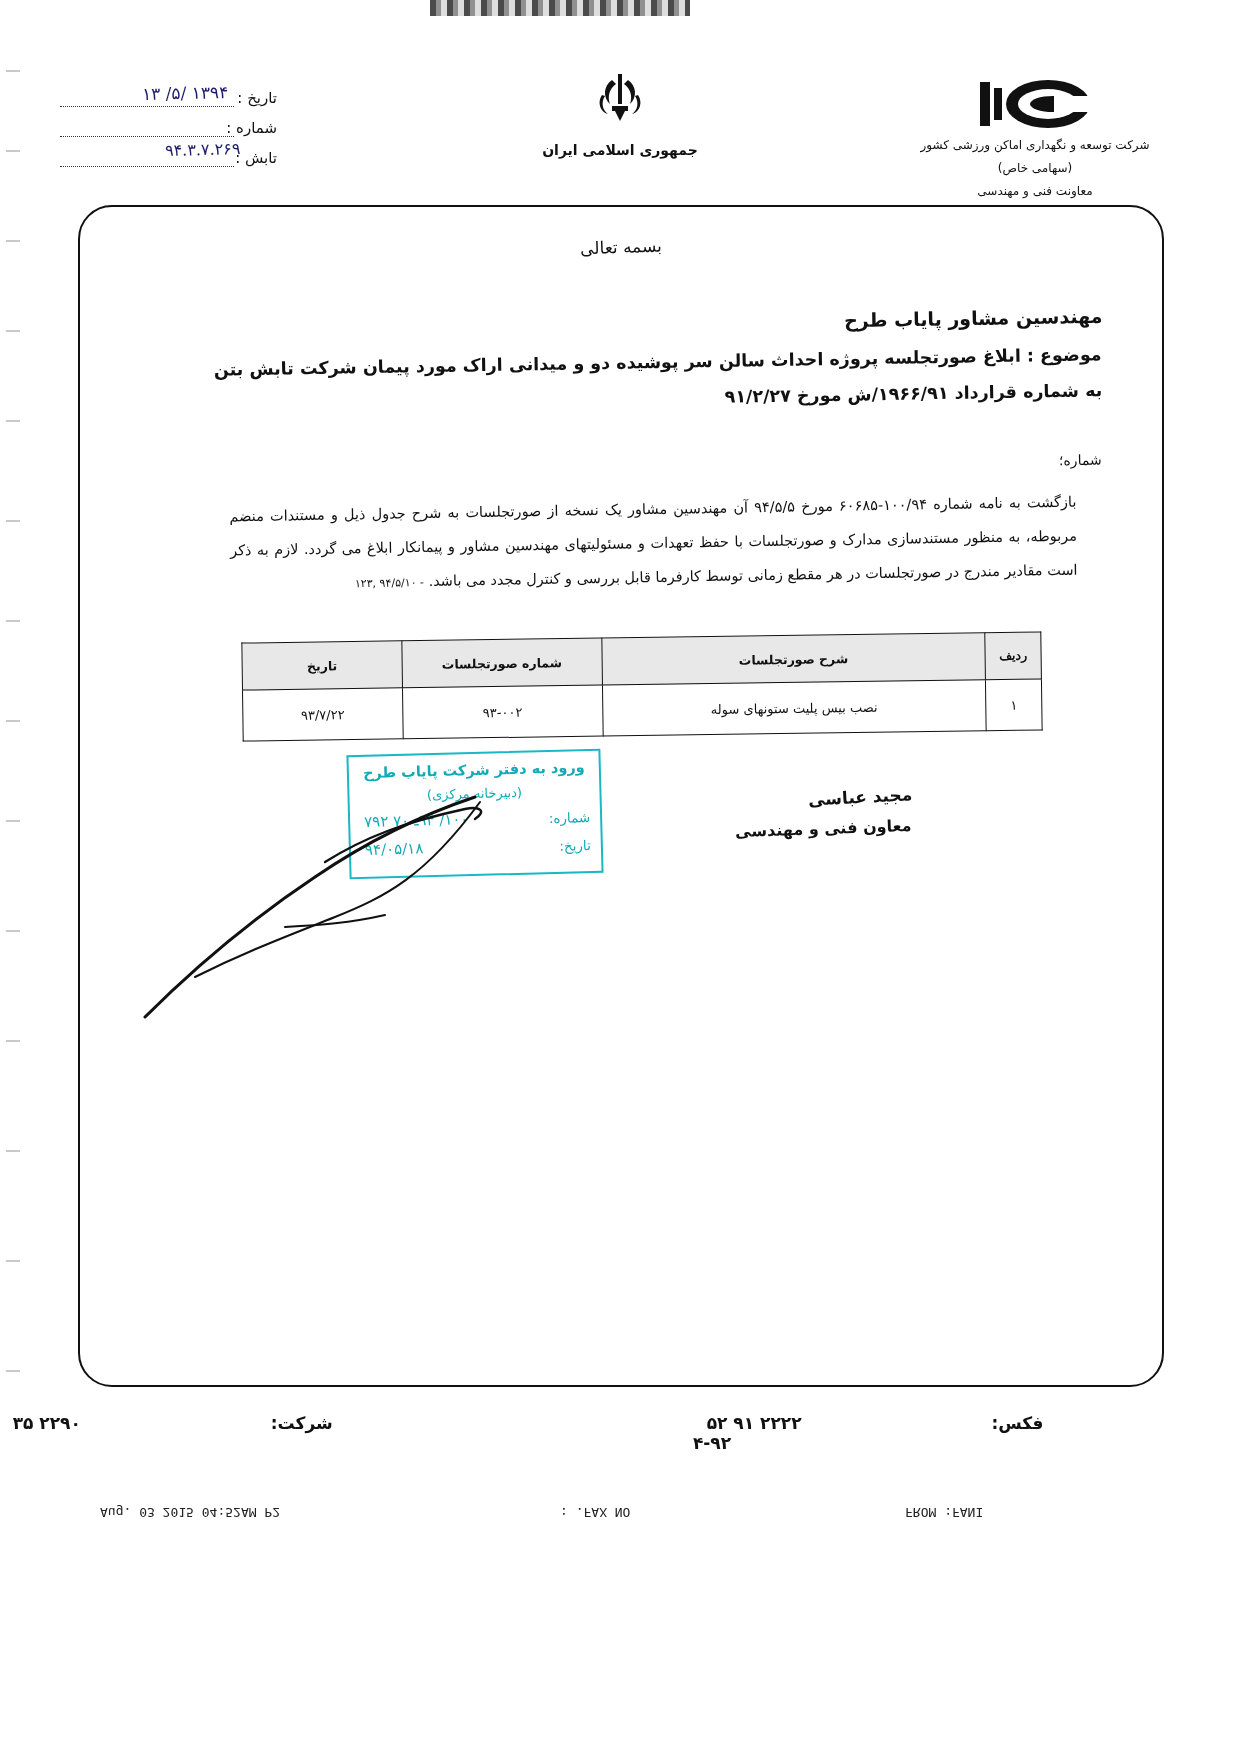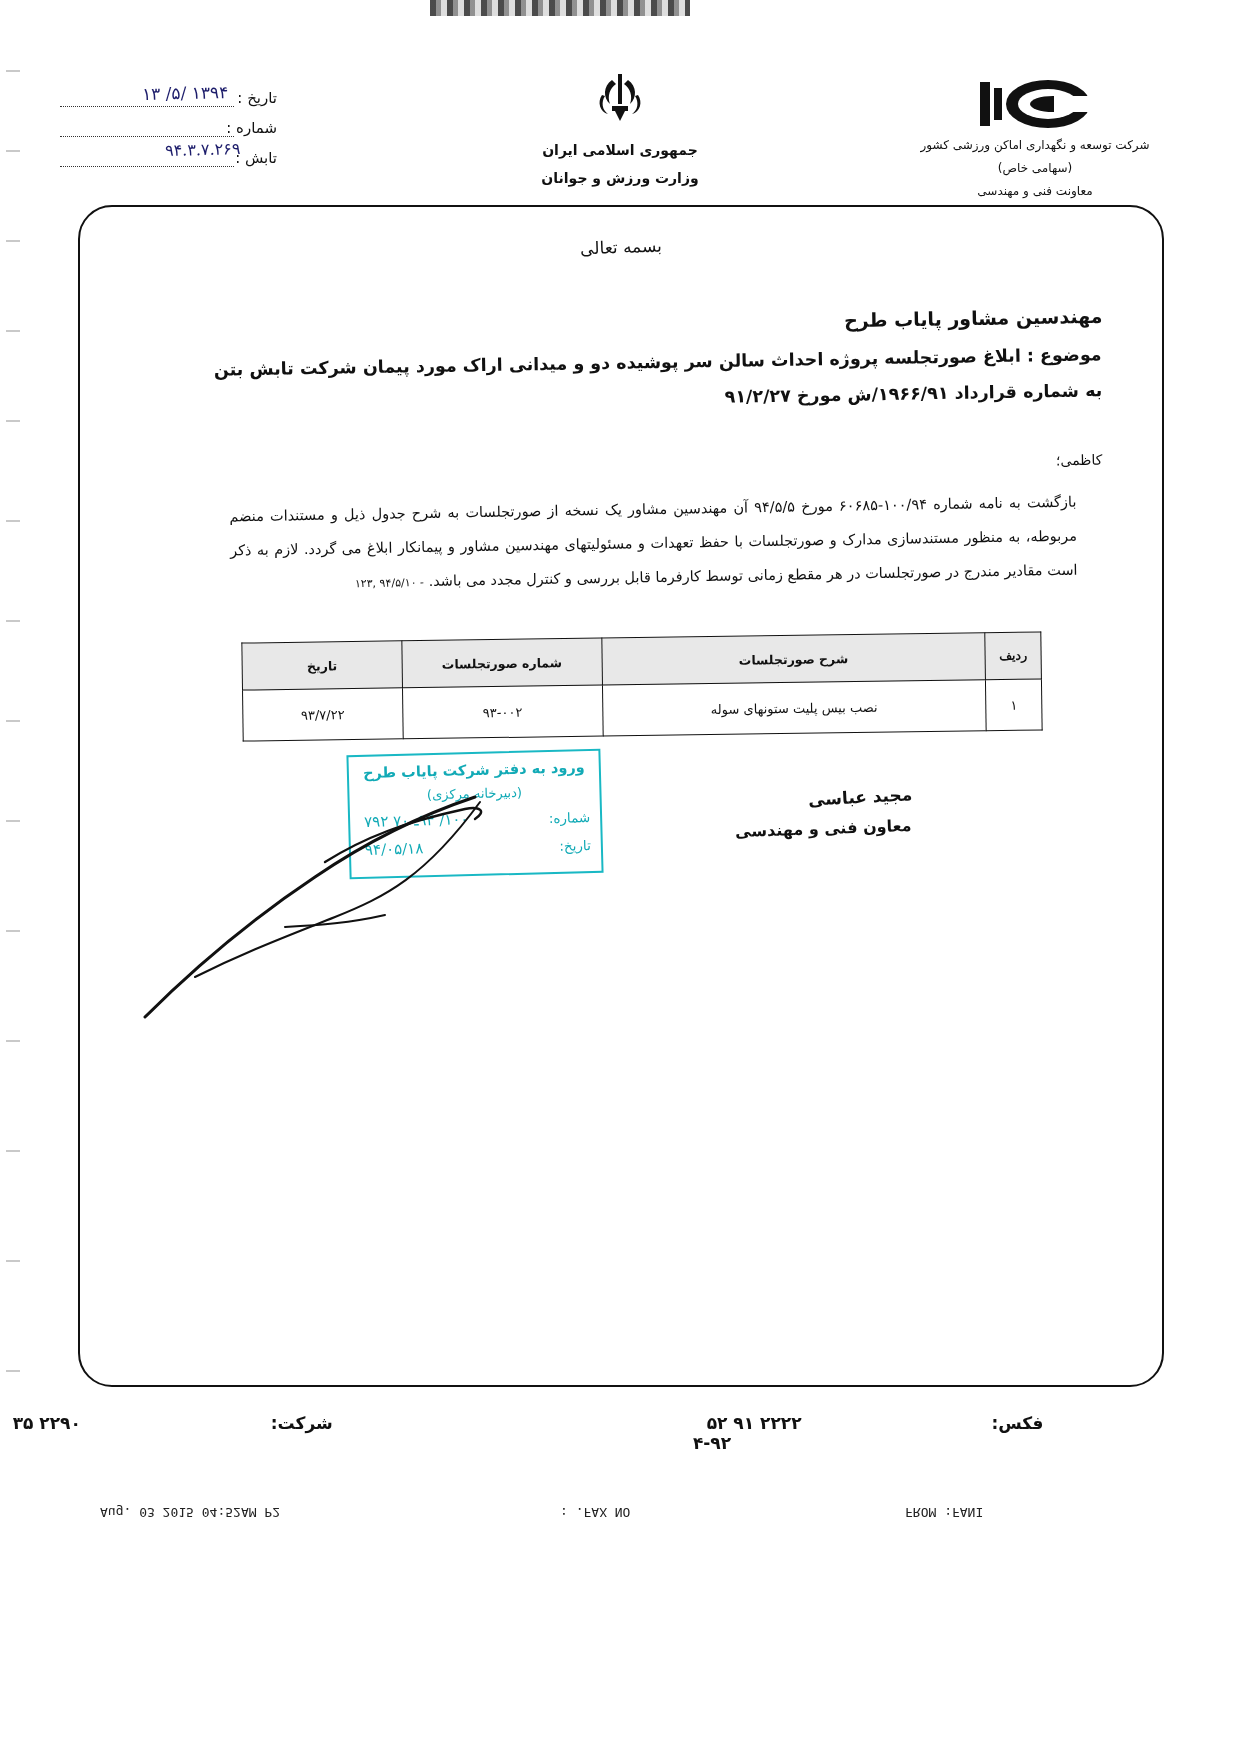--- a/index.html
+++ b/index.html
@@ -149,21 +149,20 @@
             <path d="M31 14 c-6 4 -9 12 -6 20 c-7 -6 -7 -18 2 -24 z"></path>
             <path d="M39 14 c6 4 9 12 6 20 c7 -6 7 -18 -2 -24 z"></path>
             <path d="M20 26 c-4 6 -3 14 3 18 c-8 -2 -11 -12 -6 -19 z"></path>
             <path d="M50 26 c4 6 3 14 -3 18 c8 -2 11 -12 6 -19 z"></path>
             <path d="M27 36 h16 v5 h-16 z"></path>
             <path d="M30 41 l5 10 l5 -10 z"></path>
           </g>
         </svg>
       </div>
       <div class="center-name">جمهوری اسلامی ایران</div>
-      <div class="center-name">وزارت ورزش و جوانان</div>
     </div>
 
     <div class="hdr-left">
       <div class="row">
         <span class="lbl">تاريخ :</span>
         <span class="dots"></span>
         <span class="hand">۱۳۹۴ /۵/ ۱۳</span>
       </div>
       <div class="row">
         <span class="lbl">شماره :</span>
@@ -179,21 +178,21 @@
   </div>
 
   <div class="frame">
 
     <div class="bismillah">بسمه تعالی</div>
 
     <div class="to-line">مهندسین مشاور پایاب طرح</div>
 
     <div class="subject">موضوع : ابلاغ صورتجلسه پروژه احداث سالن سر پوشیده دو و میدانی اراک مورد پیمان شرکت تابش بتن به شماره قرارداد ۱۹۶۶/۹۱/ش مورخ ۹۱/۲/۲۷</div>
 
-    <div class="salam">کاظمی؛</div>
+    <div class="salam">شماره؛</div>
 
     <div class="body-text">
       <span>بازگشت به نامه شماره ۱۰۰/۹۴-۶۰۶۸۵ مورخ ۹۴/۵/۵ آن مهندسین مشاور یک نسخه از صورتجلسات به شرح جدول ذیل و مستندات منضم مربوطه، به منظور مستندسازی مدارک و صورتجلسات با حفظ تعهدات و مسئولیتهای مهندسین مشاور و پیمانکار ابلاغ می گردد. لازم به ذکر است مقادیر مندرج در صورتجلسات در هر مقطع زمانی توسط کارفرما قابل بررسی و کنترل مجدد می باشد.</span>
       <span class="ref">- ۹۴/۵/۱۰ ,۱۲۳</span>
     </div>
 
     <table class="tbl">
       <thead>
         <tr>
           <th class="c-row">ردیف</th>

